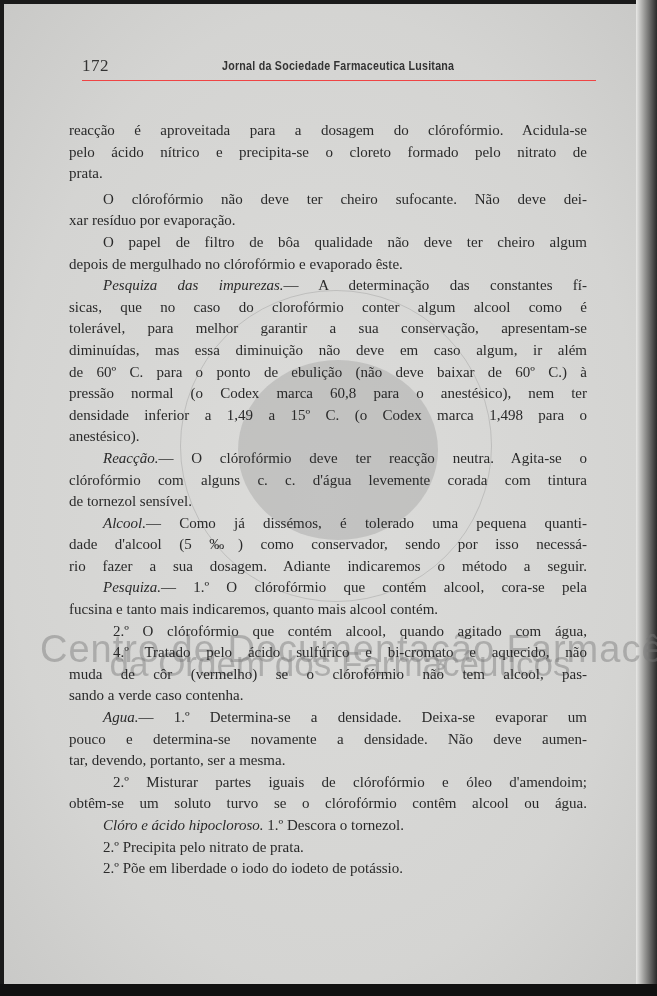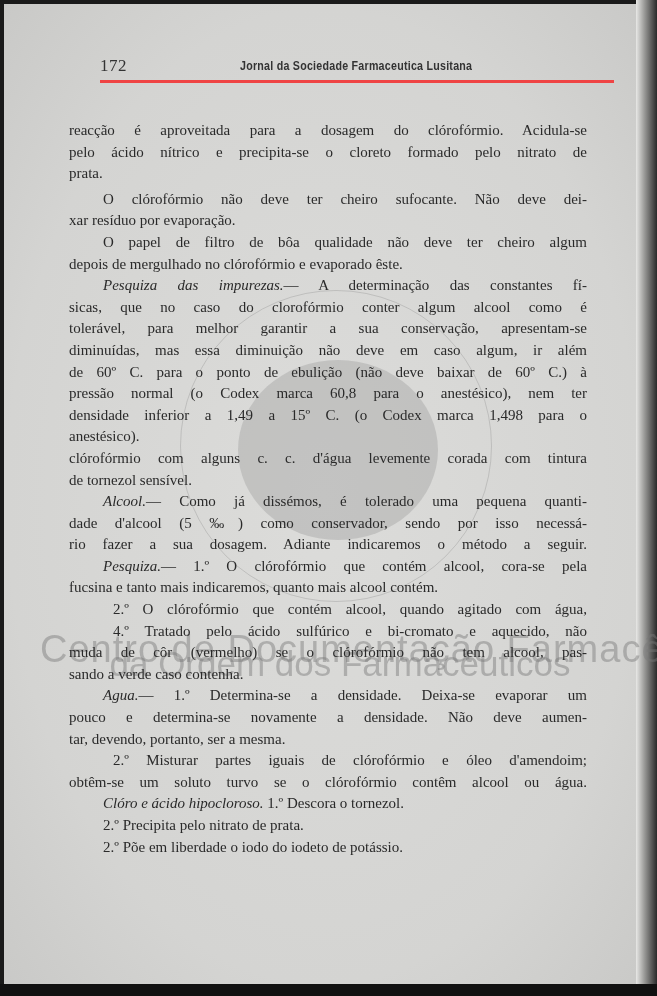--- a/index.html
+++ b/index.html
@@ -15,22 +15,22 @@
     background-image: radial-gradient(ellipse at 50% 50%, #dcdcda 0%, #d4d4d2 70%, #c9c9c7 100%);
   }
   .edge-right {
     position:absolute; left:636px; top:0; width:21px; height:996px;
     background:linear-gradient(to right,#e8e8e6 0%,#9a9a98 40%,#2a2a2a 100%);
   }
   .bottom-edge {
     position:absolute; left:0; top:984px; width:657px; height:12px; background:#111;
   }
   .header {
-    position:absolute; left:100px; top:56px; width:514px; height:24px;
-    border-bottom:3px solid #ef4444;
+    position:absolute; left:82px; top:56px; width:514px; height:24px;
+    border-bottom:1px solid #ef4444;
     font-family:"Liberation Sans","DejaVu Sans",sans-serif;
   }
   .page-number {
     position:absolute; left:0; top:0; font-size:17px; color:#333;
     font-family:"Liberation Serif",serif; letter-spacing:0.5px;
   }
   .running-head {
     position:absolute; left:140px; top:2px; font-size:13px; color:#333;
     font-weight:bold; transform:scaleX(0.82); transform-origin:left top;
     letter-spacing:0.3px;
@@ -92,20 +92,21 @@
 
   <div class="line indent"><span class="it">Pesquiza das impurezas.</span><span>— A determinação das constantes fí-</span></div>
   <div class="line">sicas, que no caso do clorofórmio conter algum alcool como é</div>
   <div class="line">tolerável, para melhor garantir a sua conservação, apresentam-se</div>
   <div class="line">diminuídas, mas essa diminuição não deve em caso algum, ir além</div>
   <div class="line">de 60º C. para o ponto de ebulição (não deve baixar de 60º C.) à</div>
   <div class="line">pressão normal (o Codex marca 60,8 para o anestésico), nem ter</div>
   <div class="line">densidade inferior a 1,49 a 15º C. (o Codex marca 1,498 para o</div>
   <div class="line last">anestésico).</div>
 
+  <div class="line indent"><span class="it">Reacção.</span><span>— O clórofórmio deve ter reacção neutra. Agita-se o</span></div>
   <div class="line">clórofórmio com alguns c. c. d'água levemente corada com tintura</div>
   <div class="line last">de tornezol sensível.</div>
 
   <div class="line indent"><span class="it">Alcool.</span><span>— Como já dissémos, é tolerado uma pequena quanti-</span></div>
   <div class="line">dade d'alcool (5 ‰) como conservador, sendo por isso necessá-</div>
   <div class="line">rio fazer a sua dosagem. Adiante indicaremos o método a seguir.</div>
 
   <div class="line indent"><span class="it">Pesquiza.</span><span>— 1.º O clórofórmio que contém alcool, cora-se pela</span></div>
   <div class="line last">fucsina e tanto mais indicaremos, quanto mais alcool contém.</div>
 

